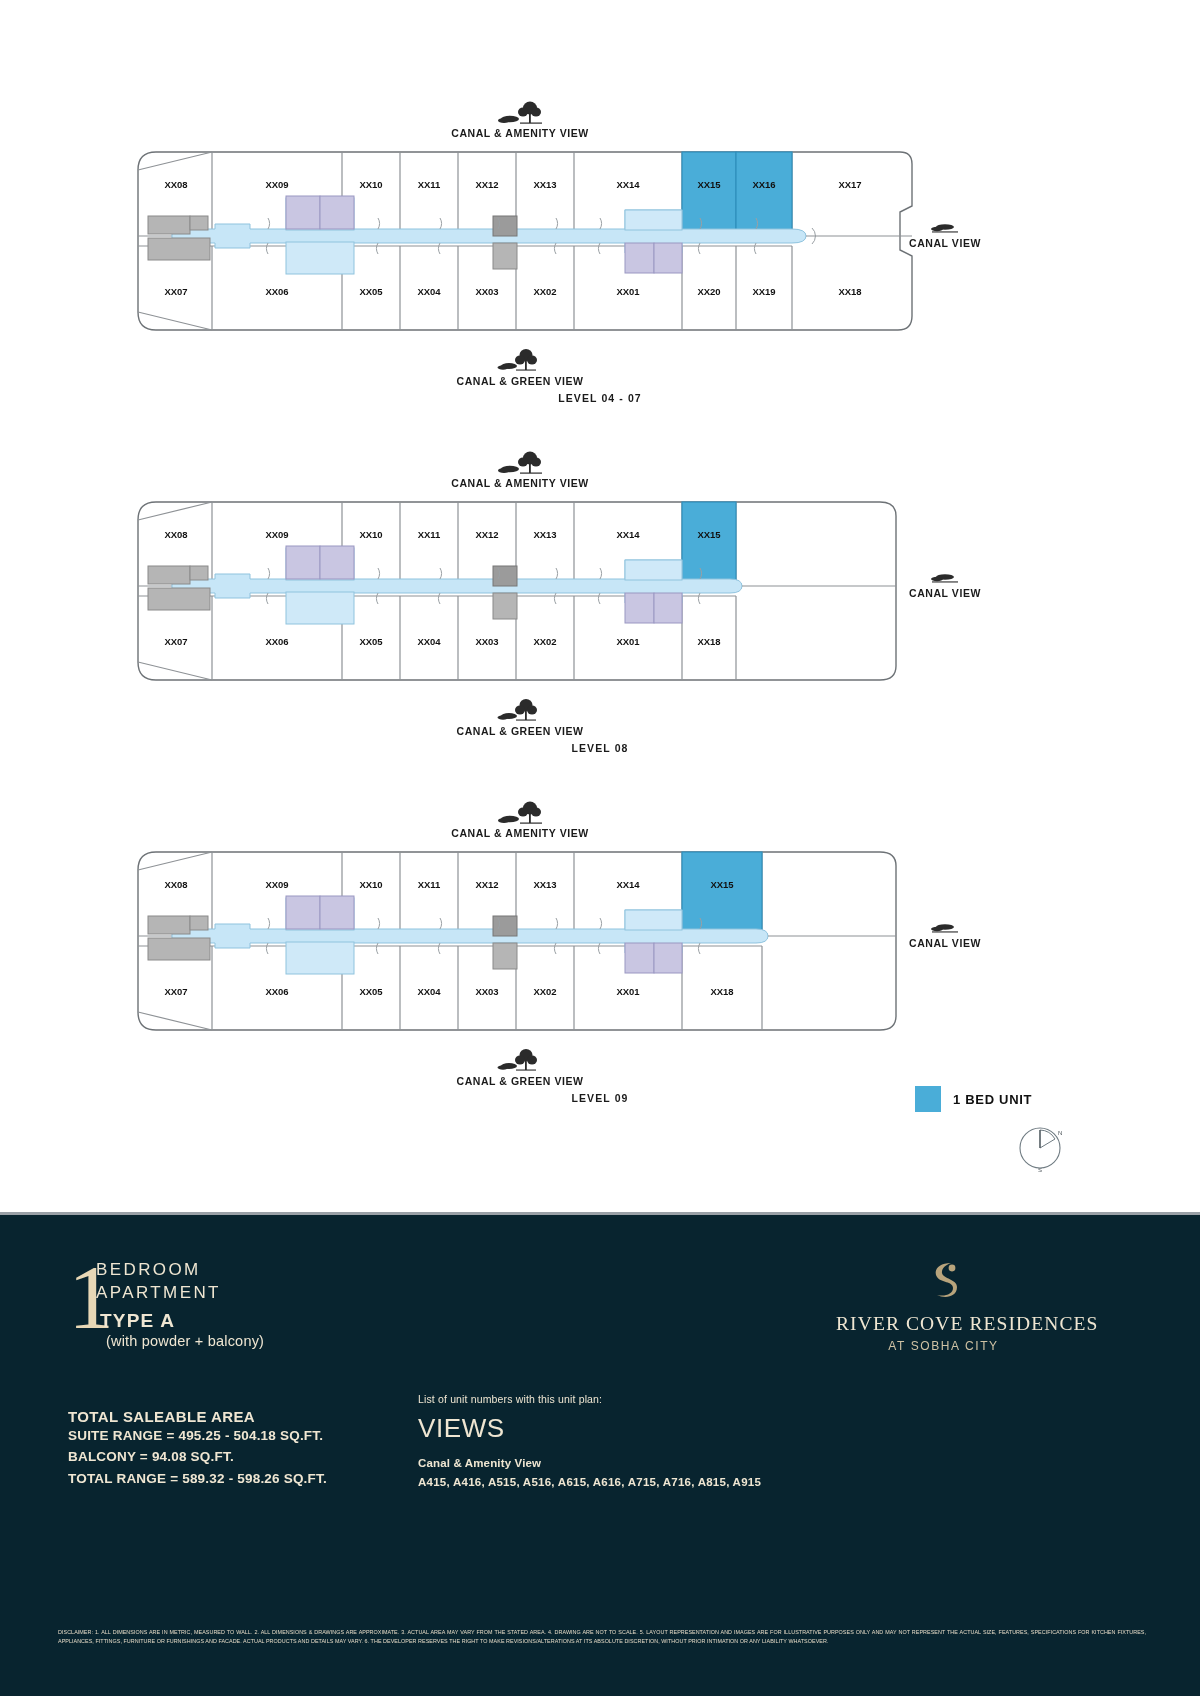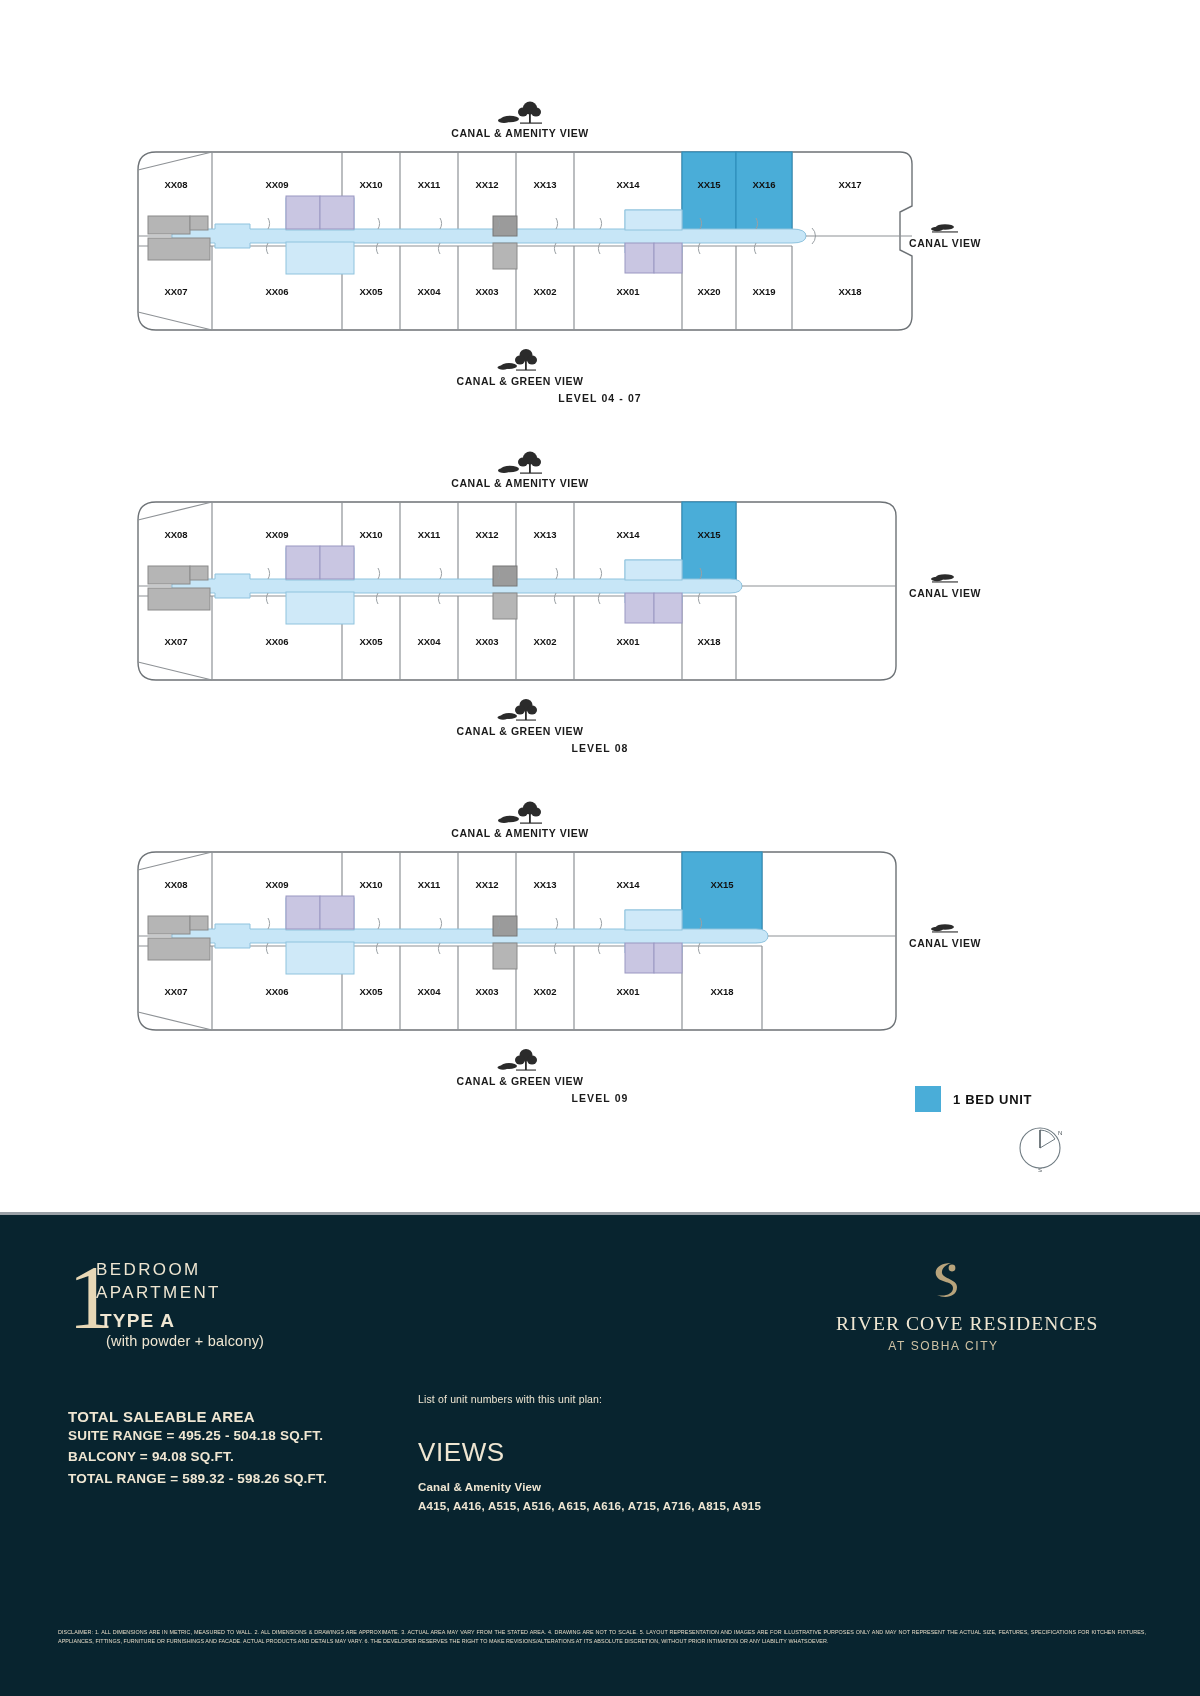--- a/index.html
+++ b/index.html
@@ -69,21 +69,21 @@
   .type-sub {
     position:absolute; left: 106px; top: 1333px;
     font-size: 14.5px; letter-spacing: .2px; color:#efe6d2;
   }
 
   .area-block { position:absolute; left: 68px; top: 1408px; }
   .area-title { font-size: 15px; font-weight: bold; letter-spacing: .4px; color:#efe6d2; }
   .area-line  { font-size: 13.5px; font-weight: bold; letter-spacing: .2px; color:#efe6d2; line-height: 1.58; }
 
   .views-block { position:absolute; left: 418px; top: 1393px; }
-  .views-note { font-size: 10.5px; letter-spacing: .15px; color:#efe6d2; margin-bottom: 32px; }
+  .views-note { font-size: 10.5px; letter-spacing: .15px; color:#efe6d2; margin-bottom: 8px; }
   .views-title { font-size: 26px; letter-spacing: .6px; color:#efe6d2; margin-bottom: 13px; font-family:"Liberation Sans", sans-serif;}
   .views-sub { font-size: 11.5px; font-weight: bold; letter-spacing:.15px; color:#efe6d2; margin-bottom: 7px;}
   .views-list { font-size: 11.5px; font-weight: bold; letter-spacing:.25px; color:#efe6d2; }
 
   .brand { position:absolute; left: 836px; top: 1257px; text-align:center; width: 215px; }
   .brand-mark { height: 46px; margin-bottom: 10px; }
   .brand-name { font-size: 19.5px; letter-spacing: 1.1px; color:#efe6d2; font-family:"Liberation Serif", serif; white-space: nowrap;}
   .brand-sub { font-size: 12px; letter-spacing: 1.6px; color:#cfc2a4; margin-top: 4px; }
 
   .disclaimer {

